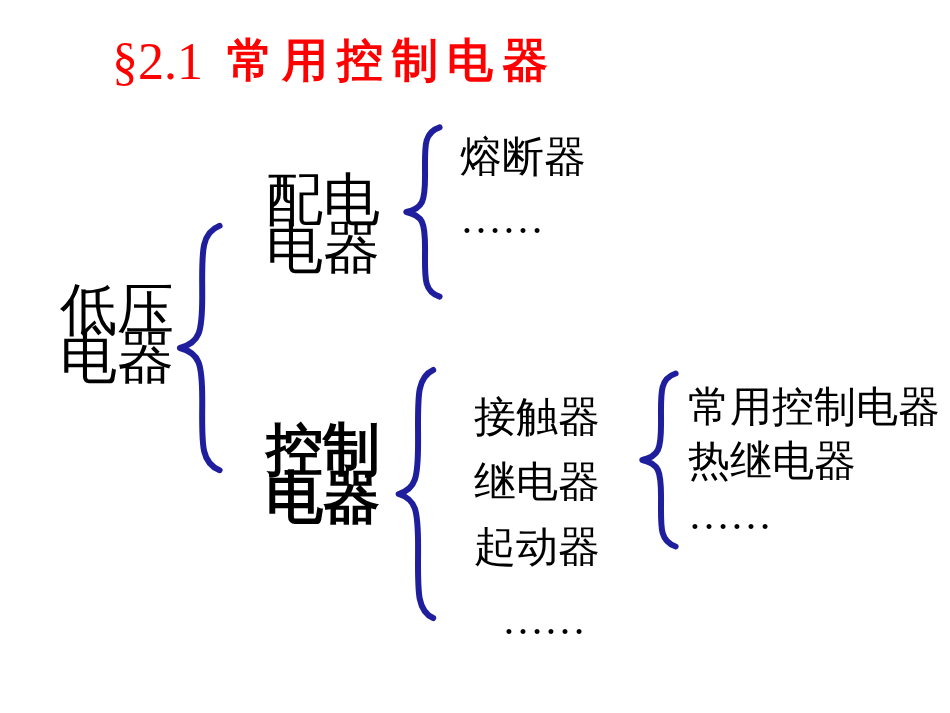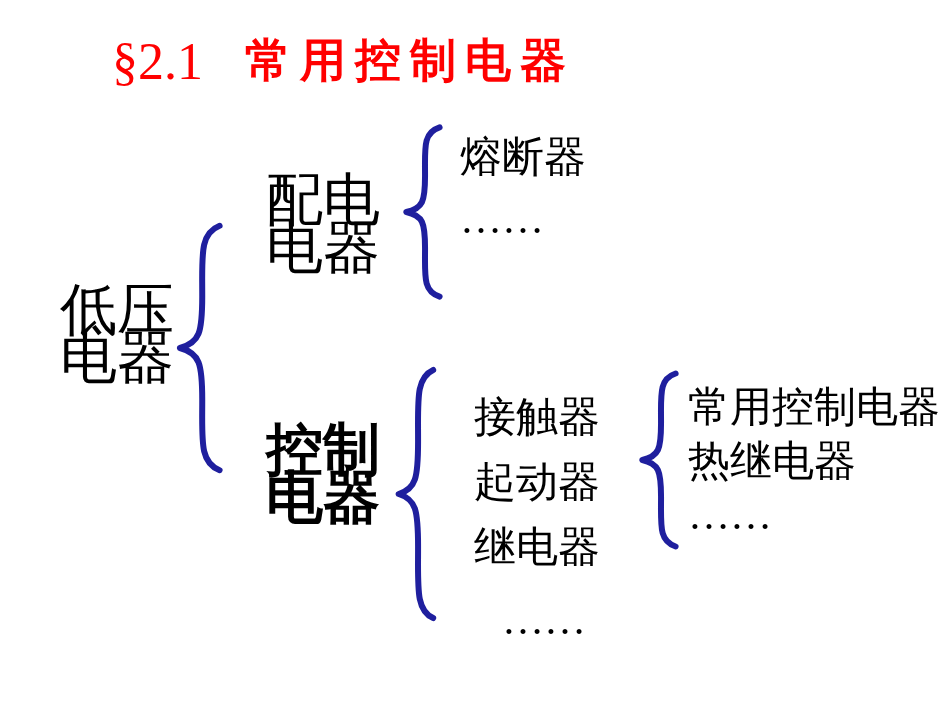--- a/index.html
+++ b/index.html
@@ -7,21 +7,21 @@
     position:relative;
     width:950px;height:713px;
     background:#ffffff;
     overflow:hidden;
     font-family:"Liberation Serif","DejaVu Serif",serif;
     color:#000;
   }
   .abs{position:absolute;}
 
   
-  .title-row{left:112px;top:30px;display:flex;align-items:center;gap:42px;}
+  .title-row{left:112px;top:30px;display:flex;align-items:center;gap:24px;}
   .title-section{font-size:52px;color:#ff0000;font-weight:400;}
   .title-text{font-size:46px;font-weight:700;color:#ff0000;letter-spacing:9px;}
 
   
   .label{font-size:57px;line-height:48px;font-weight:400;}
   .root-label{left:60px;top:286px;}
   .branch1-label{left:266px;top:176px;}
   .branch2-label{left:266px;top:426px;font-weight:bold;}
 
   .items{display:flex;flex-direction:column;}
@@ -76,22 +76,22 @@
     <div>控制</div>
     <div>电器</div>
   </div>
 
   <svg class="abs brace brace-2" viewBox="0 0 50 100" preserveAspectRatio="none" aria-hidden="true">
     <path d="M40 3 C24 6 26 14 26 30 C26 44 24 48 8 50 C24 52 26 56 26 70 C26 86 24 94 40 97" vector-effect="non-scaling-stroke" stroke="#1f1f9e"></path>
   </svg>
 
   <div class="abs items items2">
     <div class="item">接触器</div>
+    <div class="item">继电器</div>
     <div class="item">起动器</div>
-    <div class="item">继电器</div>
     <div class="item indent">……</div>
   </div>
 
   <svg class="abs brace brace-3" viewBox="0 0 50 100" preserveAspectRatio="none" aria-hidden="true">
     <path d="M40 3 C24 6 26 14 26 30 C26 44 24 48 8 50 C24 52 26 56 26 70 C26 86 24 94 40 97" vector-effect="non-scaling-stroke" stroke="#1f1f9e"></path>
   </svg>
 
   <div class="abs items items3">
     <div class="item">常用控制电器</div>
     <div class="item">热继电器</div>

